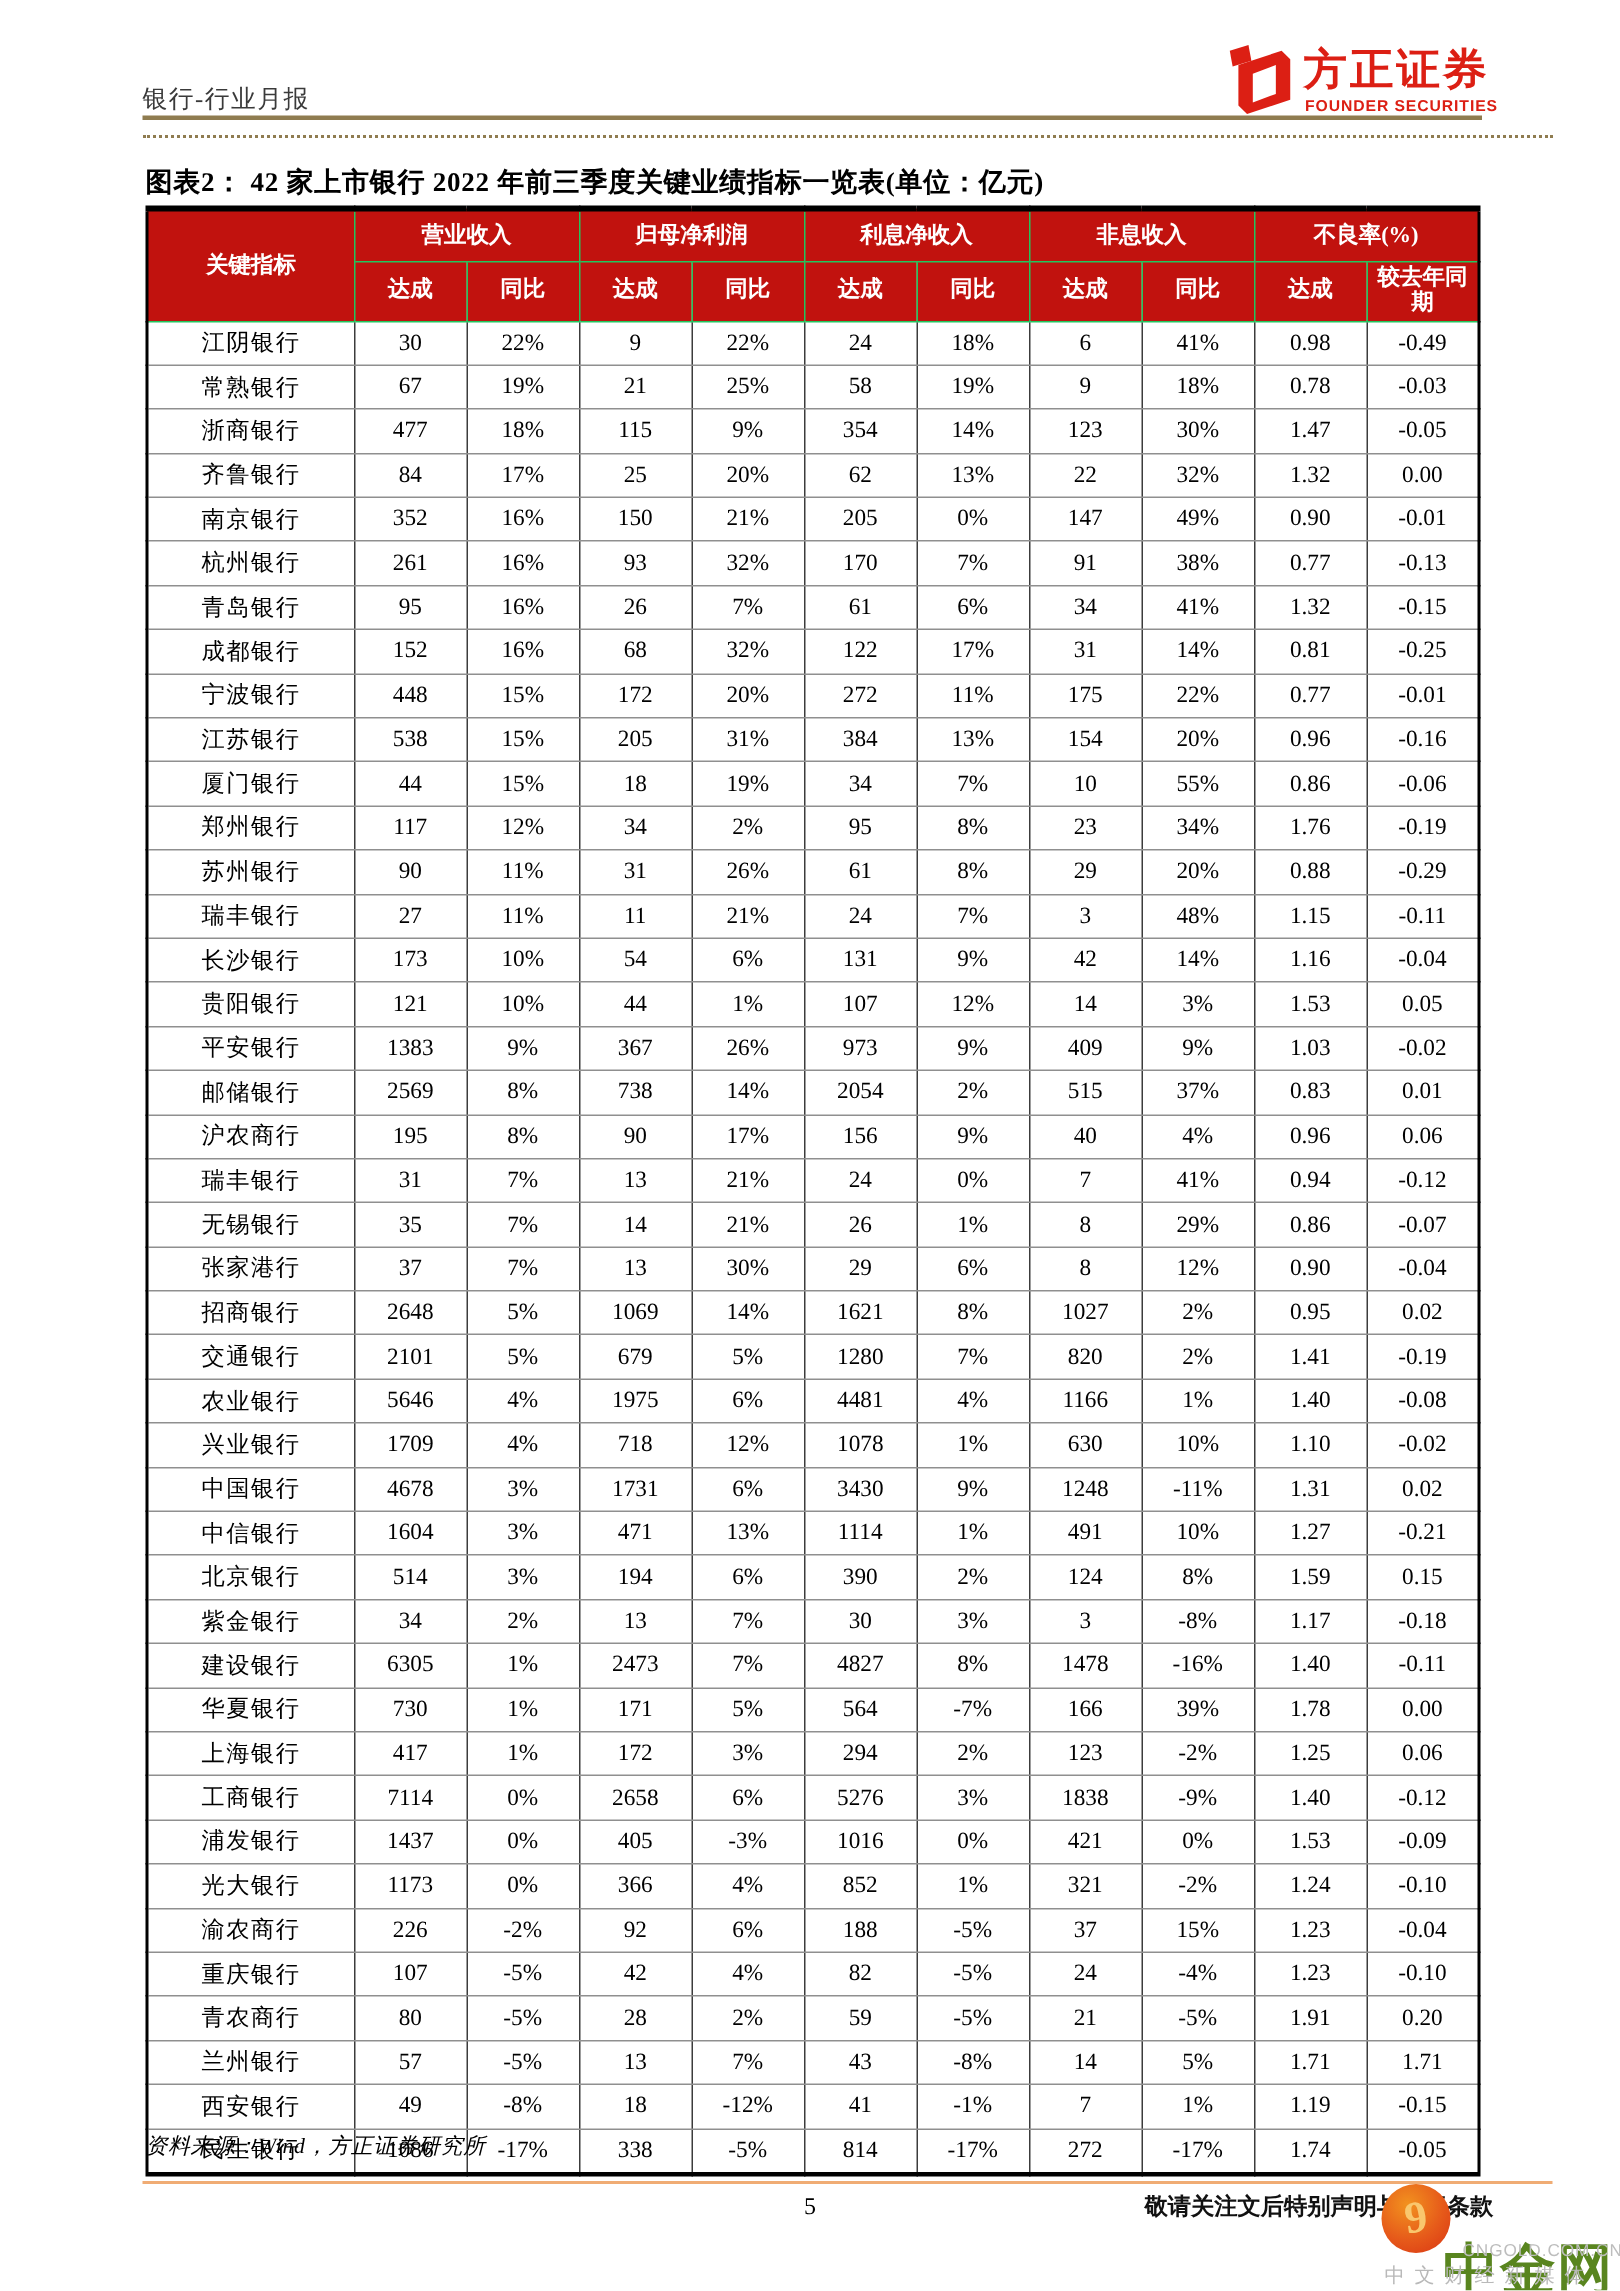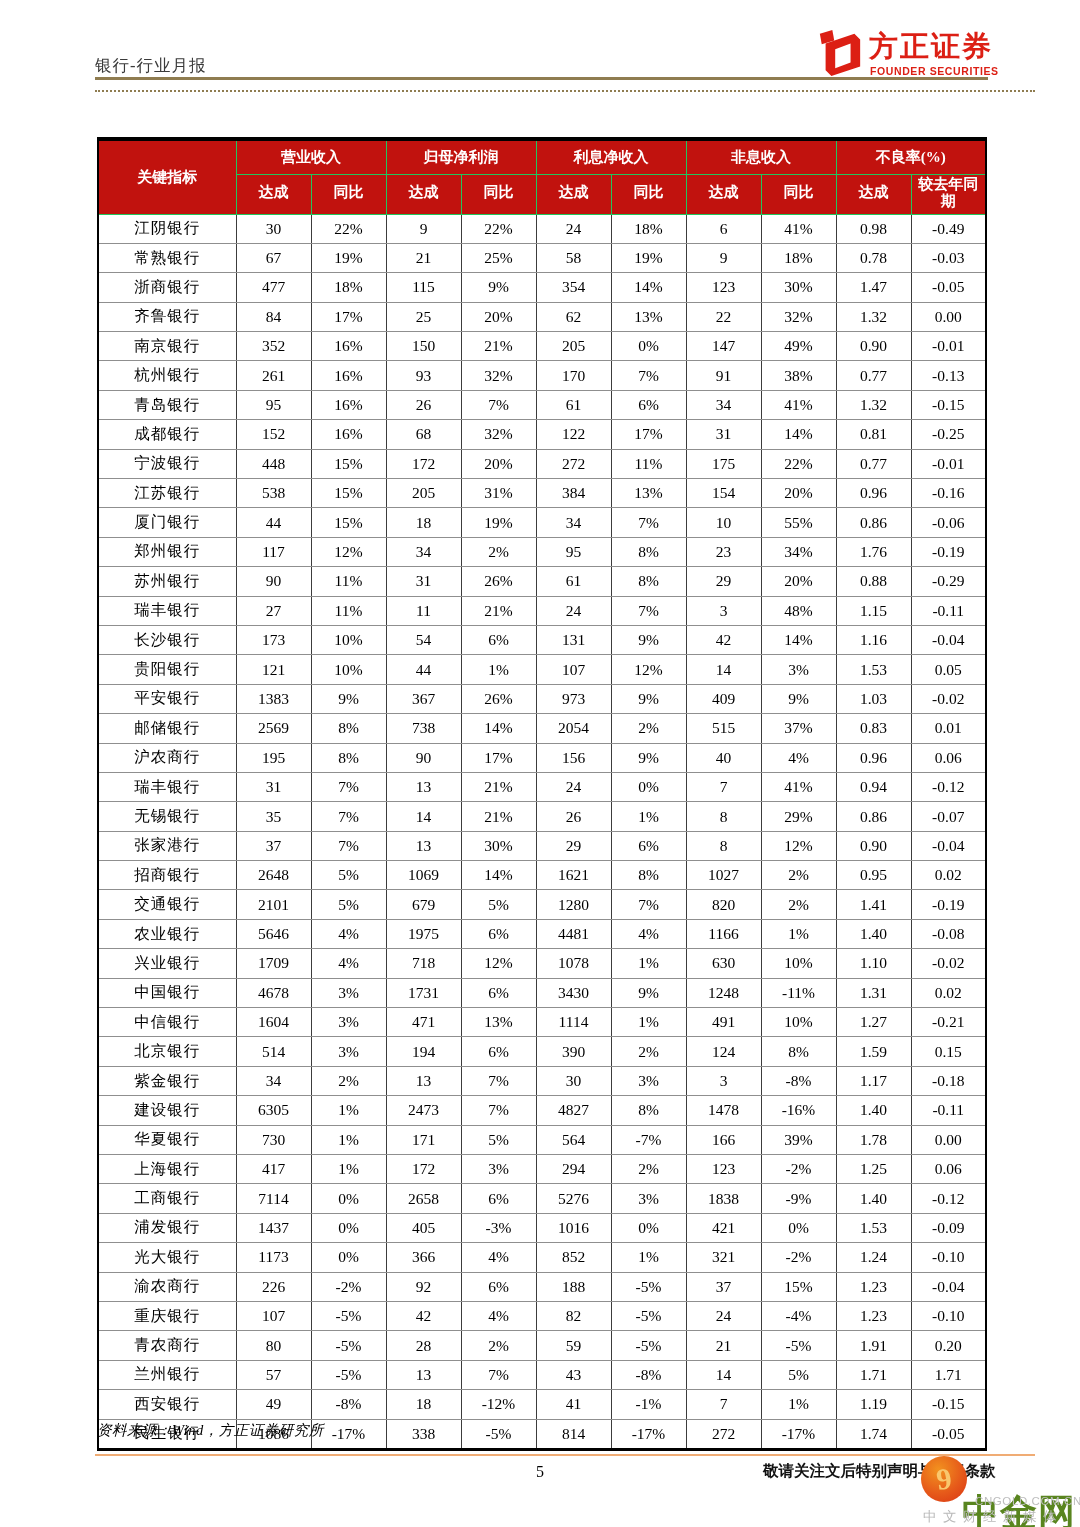--- a/index.html
+++ b/index.html
@@ -22,21 +22,21 @@
   .chart-title{position:absolute;left:97px;top:109px;font-size:18px;font-weight:bold;
                letter-spacing:0.5px;white-space:nowrap;}
 
   
   .kpi-table{position:absolute;left:97px;top:137px;width:888px;border-collapse:collapse;
              table-layout:fixed;border:2px solid #000;border-top:4px solid #000;
              border-bottom:3.5px solid #000;}
   .kpi-table th{background:#c1120e;color:#fff;font-weight:bold;font-size:15px;
                 border:1px solid #22c55e;padding:0;text-align:center;line-height:1.15;}
   .kpi-table thead tr.group-row{height:35px;}
-  .kpi-table thead tr.sub-row{height:40px;font-family:Liberation Mono, monospace;}
+  .kpi-table thead tr.sub-row{height:40px;}
   .kpi-table td{font-size:15.5px;text-align:center;padding:0;height:28.4px;
                 border-left:1px solid #3c3c3c;border-right:1px solid #3c3c3c;
                 border-top:1px solid #8f8f8f;border-bottom:1px solid #8f8f8f;
                 white-space:nowrap;overflow:hidden;}
   .kpi-table td.name{letter-spacing:1px;}
 
   
   .source-note{position:absolute;left:97px;top:1421px;font-style:italic;font-size:14.5px;
                letter-spacing:0.5px;}
   .footer-line{position:absolute;left:95px;top:1454px;width:940px;height:2px;background:#f0ac74;}
@@ -70,20 +70,21 @@
       <path d="M4 7 L17 3 L19 14 L6 18 Z" fill="#dc1f14"></path>
       <path fill-rule="evenodd" fill="#dc1f14" d="M10 17 L40 7 L46 13 L46 41 L16 51 L10 45 Z M20 23 L36 17 L36 37 L20 43 Z"></path>
     </svg>
     <div class="logo-cn">方正证券</div>
     <div class="logo-en">FOUNDER SECURITIES</div>
   </div>
 
   <div class="rule-solid"></div>
   <div class="rule-dotted"></div>
 
+  <div class="chart-title">图表2：  42 家上市银行 2022 年前三季度关键业绩指标一览表(单位：亿元)</div>
 
   <table class="kpi-table">
     <colgroup>
       <col style="width:138px">
       <col style="width:75px">
         <col style="width:75px">
       <col style="width:75px">
         <col style="width:75px">
       <col style="width:75px">
         <col style="width:75px">

